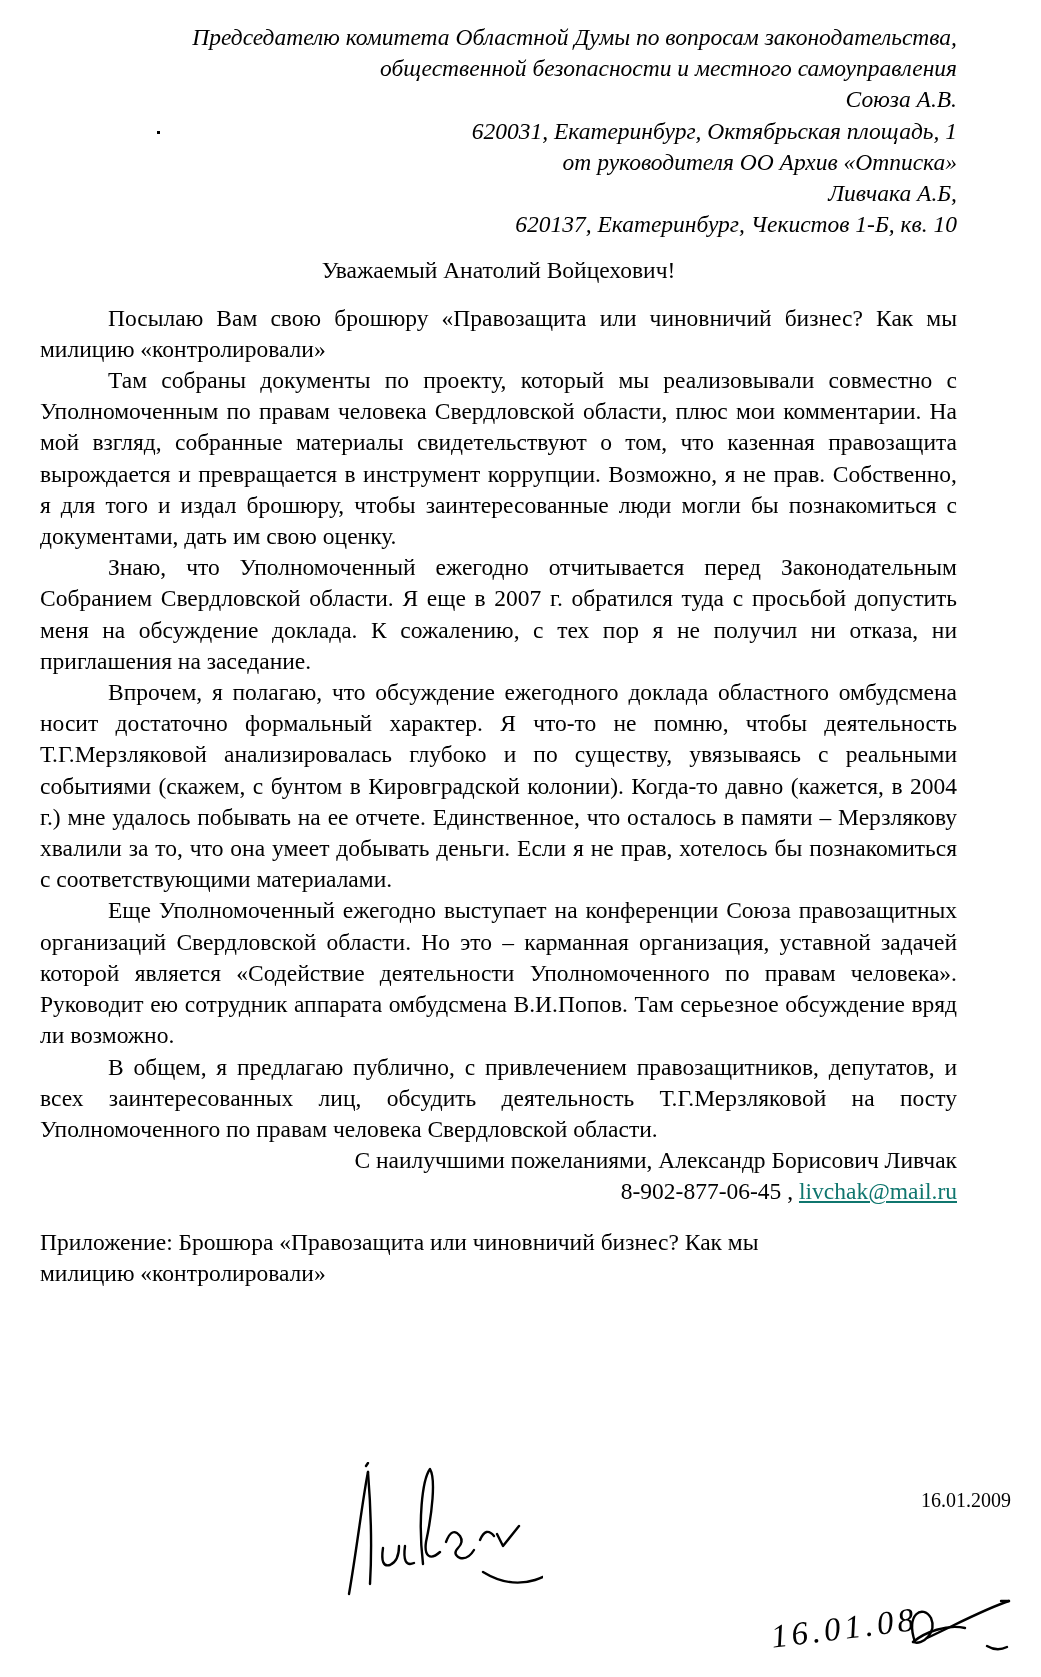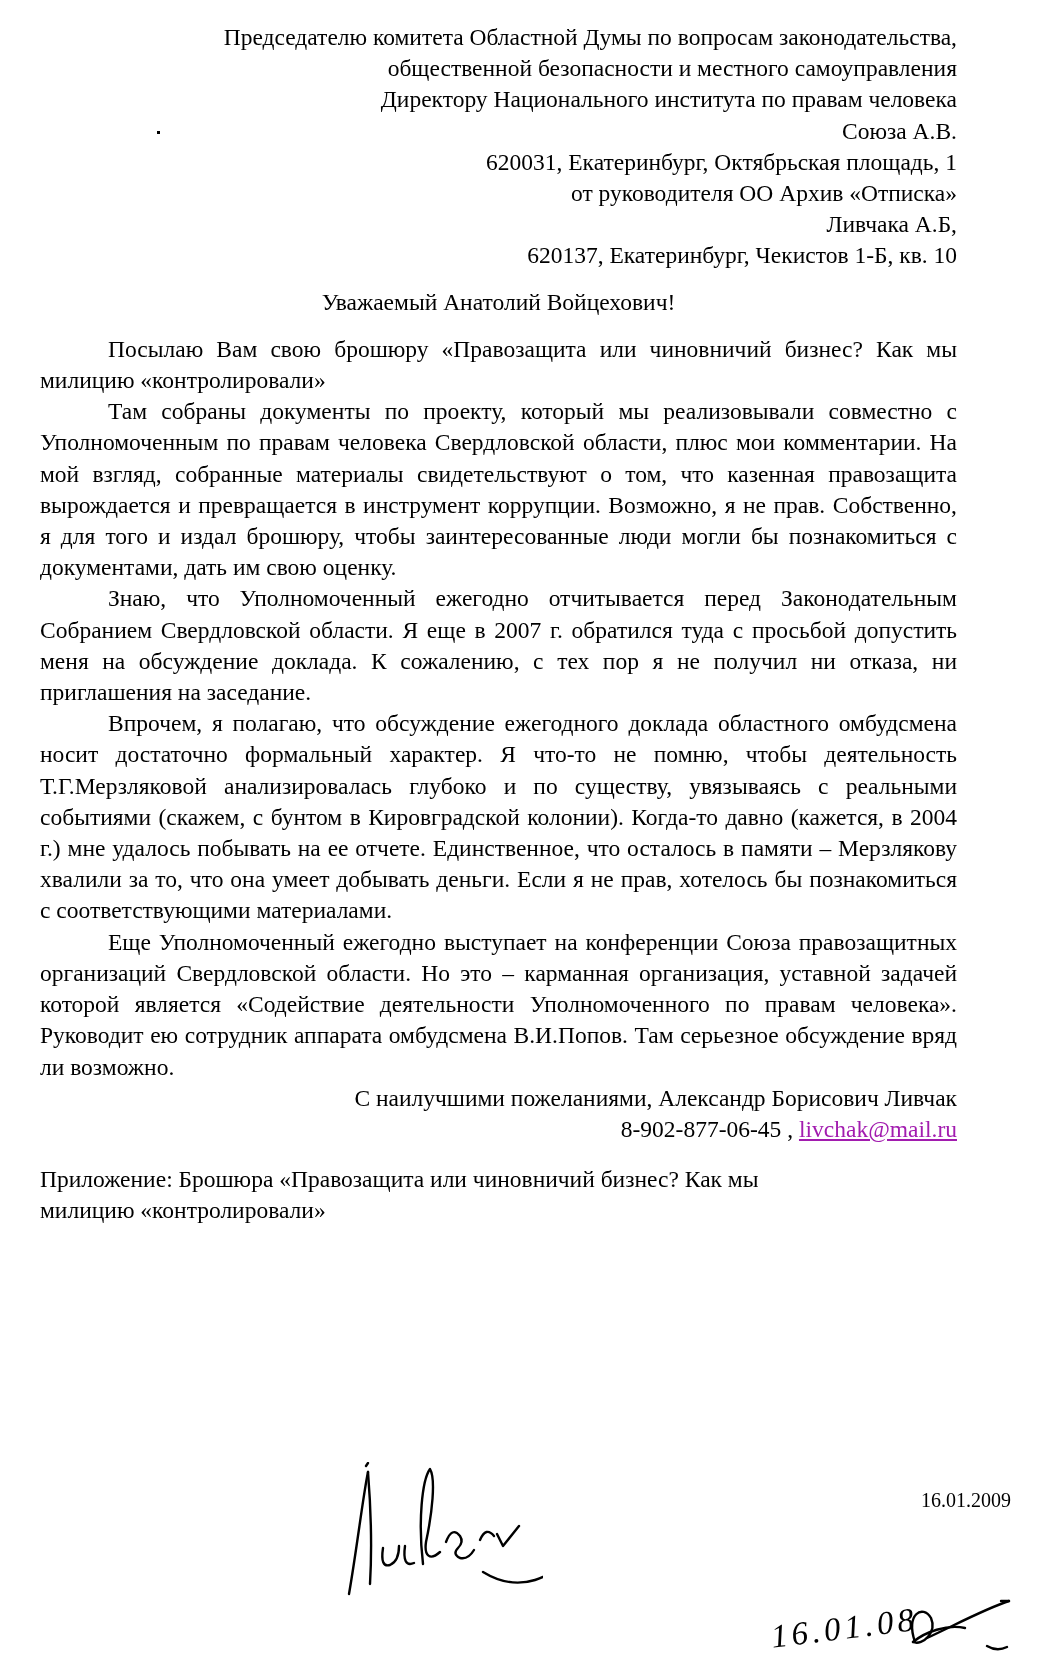--- a/index.html
+++ b/index.html
@@ -10,32 +10,32 @@
     color:#000000;
     font-family:"Liberation Serif", serif;
     font-size:23.5px;
     overflow:hidden;
   }
   .content {
     position:absolute;
     left:40px; top:22px;
     width:917px;
   }
-  .header { text-align:right; line-height:31.2px; }
+  .header { text-align:right; line-height:31.2px;font-style:italic; }
   .header div { white-space:nowrap; }
   .salutation { text-align:center; line-height:31.2px; margin-top:15px; }
   .bodytext { margin-top:16px; }
   .bodytext p {
     margin:0;
     text-indent:68px;
     text-align:justify;
     line-height:31.2px;
   }
   .closing { text-align:right; line-height:31.2px; }
-  .email-link { text-decoration:underline; color:#a21caf; cursor:pointer; }
+  .email-link { text-decoration:underline; color:#0f766e; cursor:pointer; }
   .attachment { margin-top:19px; max-width:812px; line-height:31.2px; }
   .date-printed {
     position:absolute; top:1489px; right:30px;
     font-size:20px; white-space:nowrap;
   }
   .speck { position:absolute; left:157px; top:131px; width:3px; height:3px; background:#000; }
   .sig-main { position:absolute; left:333px; top:1462px; }
   .sig-note { position:absolute; left:765px; top:1592px; }
   svg path { fill:none; stroke:#000; stroke-width:2.4; stroke-linecap:round; stroke-linejoin:round; }
   .hand-date {
@@ -49,36 +49,36 @@
 </head>
 <body>
 
 <div class="page">
   <div class="speck"></div>
 
   <div class="content">
     <div class="header">
       <div>Председателю комитета Областной Думы по вопросам законодательства,</div>
       <div>общественной безопасности и местного самоуправления</div>
-      <div>Директору Национального института по правам человека</div>
       <div>Союза А.В.</div>
       <div>620031, Екатеринбург, Октябрьская площадь, 1</div>
       <div>от руководителя ОО Архив «Отписка»</div>
       <div>Ливчака А.Б,</div>
       <div>620137, Екатеринбург, Чекистов 1-Б, кв. 10</div>
     </div>
 
     <div class="salutation">Уважаемый Анатолий Войцехович!</div>
 
     <div class="bodytext">
       <p>Посылаю Вам свою брошюру «Правозащита или чиновничий бизнес? Как мы милицию «контролировали»</p>
       <p>Там собраны документы по проекту, который мы реализовывали совместно с Уполномоченным по правам человека Свердловской области, плюс мои комментарии. На мой взгляд, собранные материалы свидетельствуют о том, что казенная правозащита вырождается и превращается в инструмент коррупции. Возможно, я не прав. Собственно, я для того и издал брошюру, чтобы заинтересованные люди могли бы познакомиться с документами, дать им свою оценку.</p>
       <p>Знаю, что Уполномоченный ежегодно отчитывается перед Законодательным Собранием Свердловской области. Я еще в 2007 г. обратился туда с просьбой допустить меня на обсуждение доклада. К сожалению, с тех пор я не получил ни отказа, ни приглашения на заседание.</p>
       <p>Впрочем, я полагаю, что обсуждение ежегодного доклада областного омбудсмена носит достаточно формальный характер. Я что-то не помню, чтобы деятельность Т.Г.Мерзляковой анализировалась глубоко и по существу, увязываясь с реальными событиями (скажем, с бунтом в Кировградской колонии).  Когда-то давно (кажется, в 2004 г.) мне удалось  побывать на ее отчете. Единственное, что осталось в памяти – Мерзлякову хвалили за то, что она умеет добывать деньги. Если я не прав, хотелось бы познакомиться с соответствующими материалами.</p>
       <p>Еще Уполномоченный ежегодно выступает на конференции Союза правозащитных организаций Свердловской области. Но это – карманная организация, уставной задачей которой является «Содействие деятельности Уполномоченного по правам человека». Руководит ею сотрудник аппарата омбудсмена В.И.Попов. Там серьезное обсуждение вряд ли возможно.</p>
+      <p>В общем, я предлагаю  публично, с привлечением правозащитников, депутатов, и всех заинтересованных лиц, обсудить  деятельность Т.Г.Мерзляковой на посту Уполномоченного по правам человека Свердловской области.</p>
     </div>
 
     <div class="closing">
       <div>С наилучшими пожеланиями, Александр Борисович Ливчак</div>
       <div>
         <span>8-902-877-06-45 ,</span>
         <span class="email-link">livchak@mail.ru</span>
       </div>
     </div>
 

